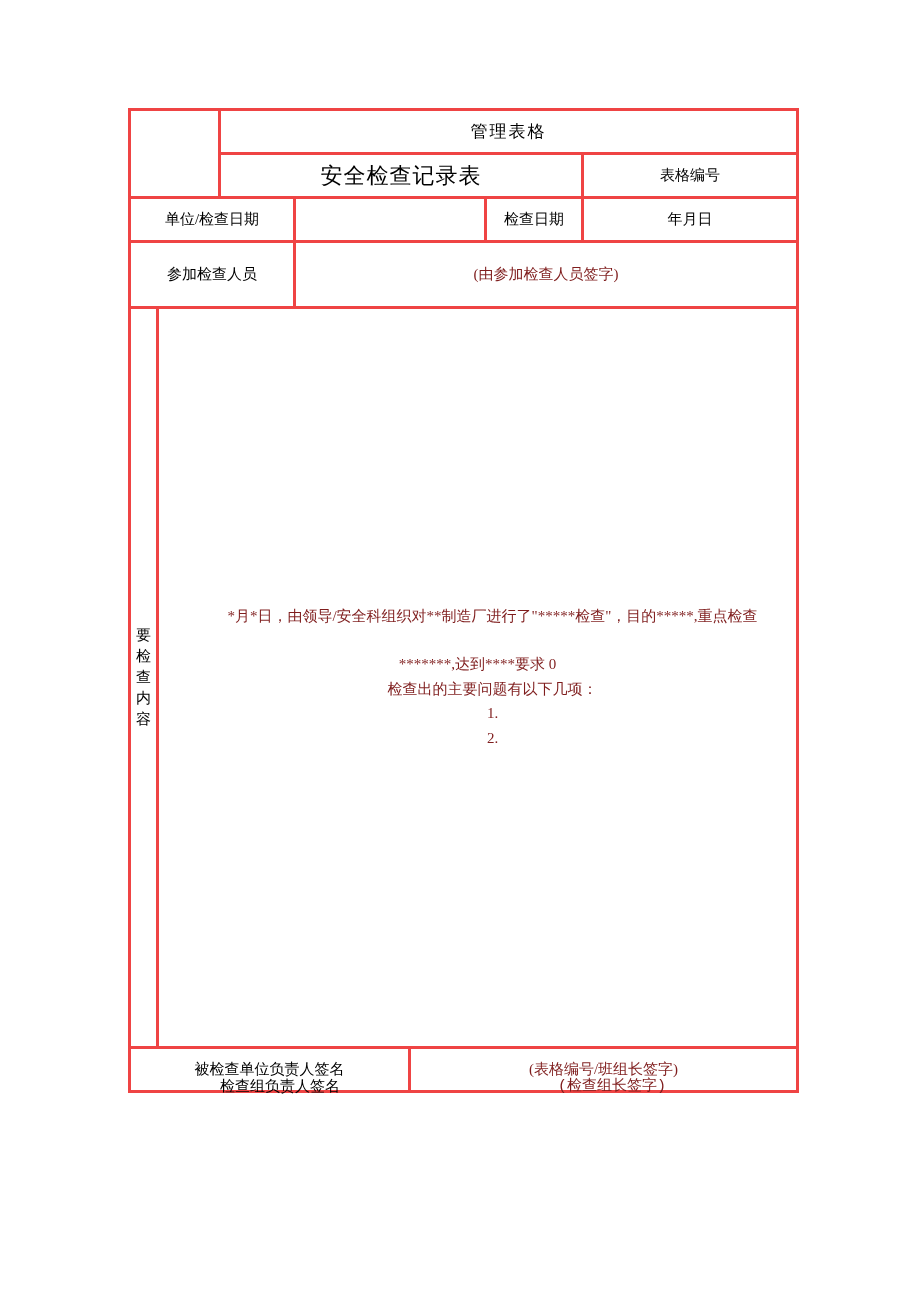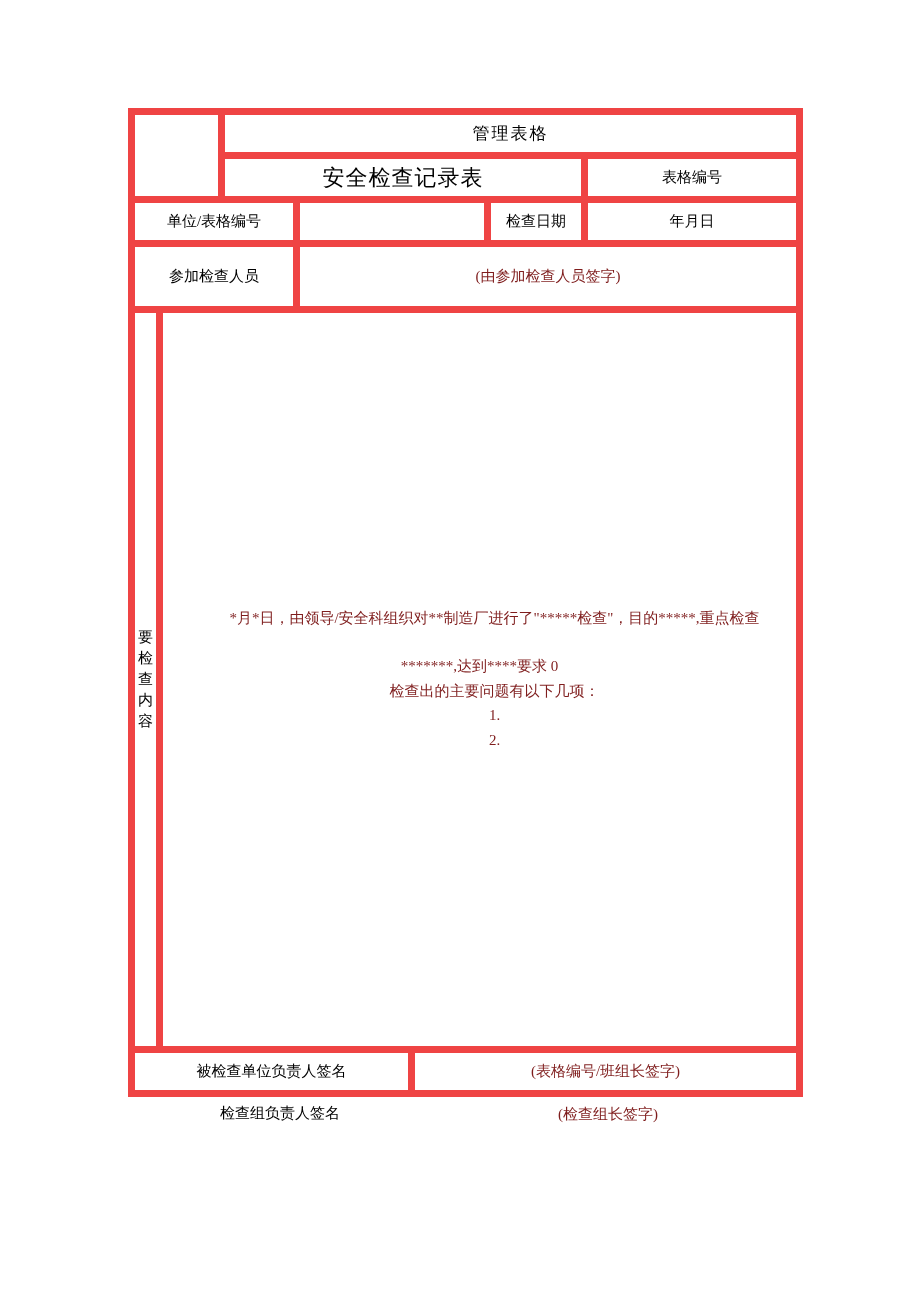--- a/index.html
+++ b/index.html
@@ -21,21 +21,21 @@
       left: 128px;
       top: 108px;
       width: 668px;
     }
     table.form {
       border-collapse: collapse;
       width: 100%;
       table-layout: fixed;
     }
     table.form td, table.form th {
-      border: 7px solid #ef4444;
+      border: 3px solid #ef4444;
       vertical-align: middle;
       text-align: center;
       padding: 0;
     }
     .title-main {
       height: 44px;
       font-size: 17px;
       letter-spacing: 2px;
     }
     .title-sub {
@@ -80,22 +80,23 @@
     .content-cell .list-num {
       padding-left: 2em;
     }
     .sig-row td {
       height: 44px;
       font-size: 15px;
     }
     .footer {
       position: absolute;
       left: 128px;
-      top: 1104px;
+      top: 1077px;
       width: 668px;
+      font-family: Liberation Mono, monospace;
     }
     .footer .foot-left {
       display: inline-block;
       margin-left: 92px;
       font-size: 15px;
     }
     .footer .foot-right {
       position: absolute;
       left: 430px;
       top: 0;
@@ -124,21 +125,21 @@
         <tr>
       <td rowspan="2" colspan="2"></td>
       <td colspan="5" class="title-main">管理表格</td>
     </tr>
     <tr>
       <td colspan="4" class="title-sub">安全检查记录表</td>
       <td class="label-cell">表格编号</td>
     </tr>
 
     <tr>
-      <td colspan="3" class="label-cell">单位/表格编号</td>
+      <td colspan="3" class="label-cell">单位/检查日期</td>
       <td colspan="2" class="label-cell"></td>
       <td class="label-cell">检查日期</td>
       <td class="label-cell">年月日</td>
     </tr>
 
     <tr class="participants-row">
       <td colspan="3">参加检查人员</td>
       <td colspan="4" class="blue">(由参加检查人员签字)</td>
     </tr>
 

